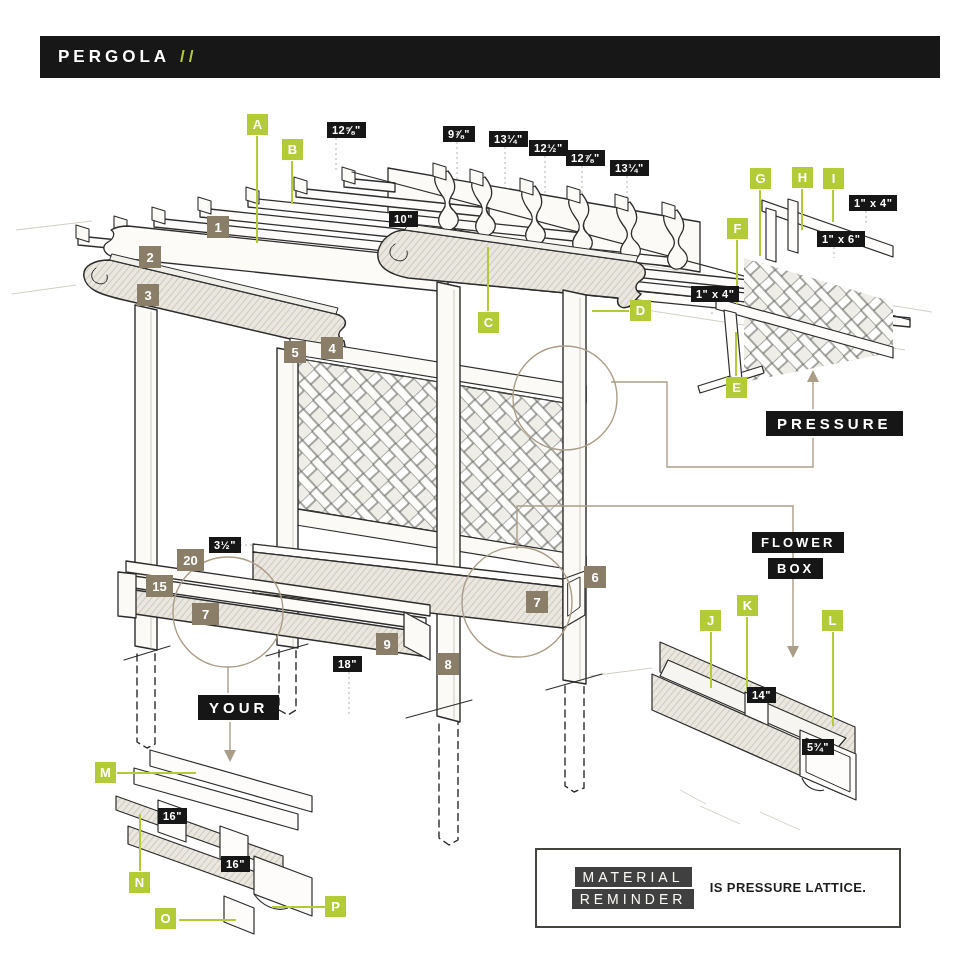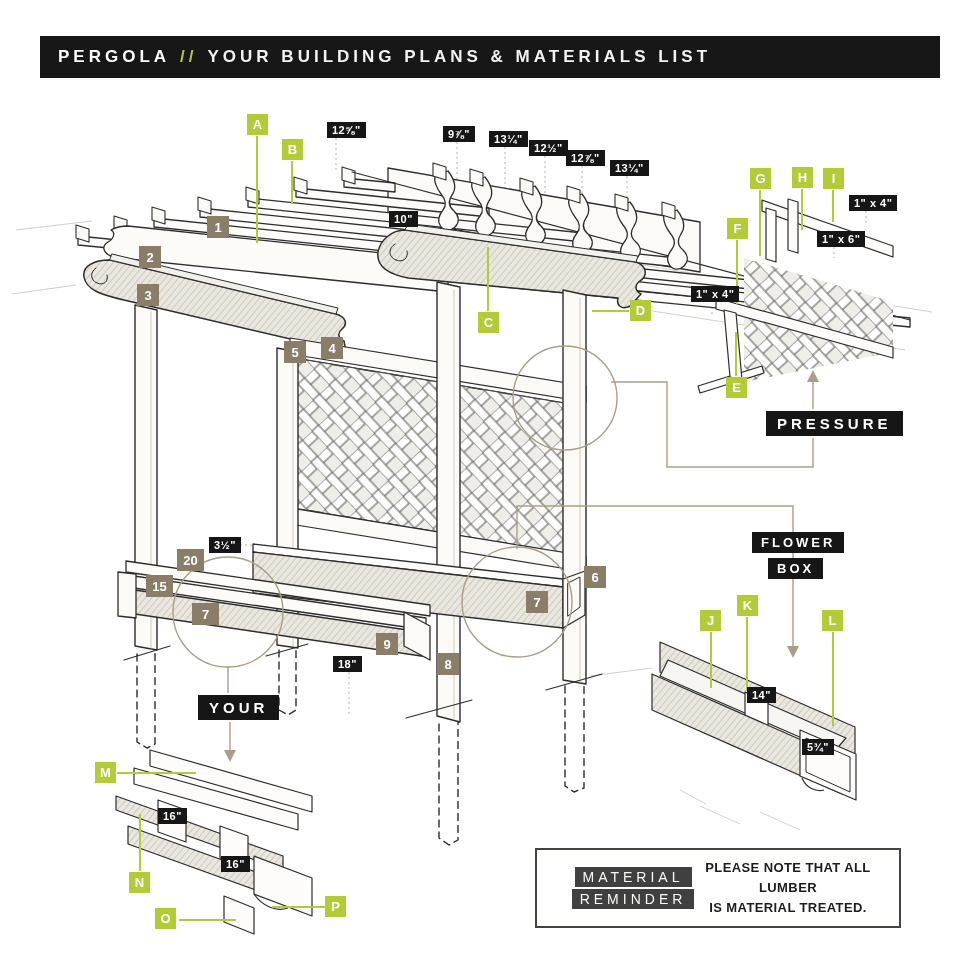--- a/index.html
+++ b/index.html
@@ -32,21 +32,20 @@
   svg{position:absolute;left:0;top:0;z-index:1;}
 </style>
 </head>
 <body>
 
 <div class="page">
 
   <div class="hdr">
     <span class="brand">PERGOLA</span>
     <span class="slash">//</span>
-    <span class="rest">YOUR BUILDING PLANS &amp; MATERIALS LIST</span>
   </div>
 
   <svg width="980" height="980" viewBox="0 0 980 980">
     <defs>
       <pattern id="hatch" width="5" height="5" patternTransform="rotate(40)" patternUnits="userSpaceOnUse">
         <rect width="5" height="5" fill="#eae7e0"></rect>
         <line x1="0" y1="0" x2="0" y2="5" stroke="#c6c0b3" stroke-width="1.5"></line>
       </pattern>
       <pattern id="lat1" width="22" height="22" patternTransform="rotate(47)" patternUnits="userSpaceOnUse">
         <rect x="0" y="0" width="9" height="22" fill="#ffffff" stroke="#55554f" stroke-width="1"></rect>
@@ -314,18 +313,17 @@
   <div class="chip callout" style="left:198px;top:695px">YOUR</div>
   <div class="chip callout small" style="left:752px;top:532px">FLOWER</div>
   <div class="chip callout small" style="left:768px;top:558px">BOX</div>
 
   <div class="note">
     <div class="note-chips">
       <span class="note-chip">MATERIAL</span>
       <span class="note-chip">REMINDER</span>
     </div>
     <div class="note-text">
-      <div>PLEASE NOTE THAT ALL LUMBER</div>
-      <div>IS MATERIAL TREATED.</div>
+      <div>IS PRESSURE LATTICE.</div>
     </div>
   </div>
 
 </div>
 
 </body></html>

